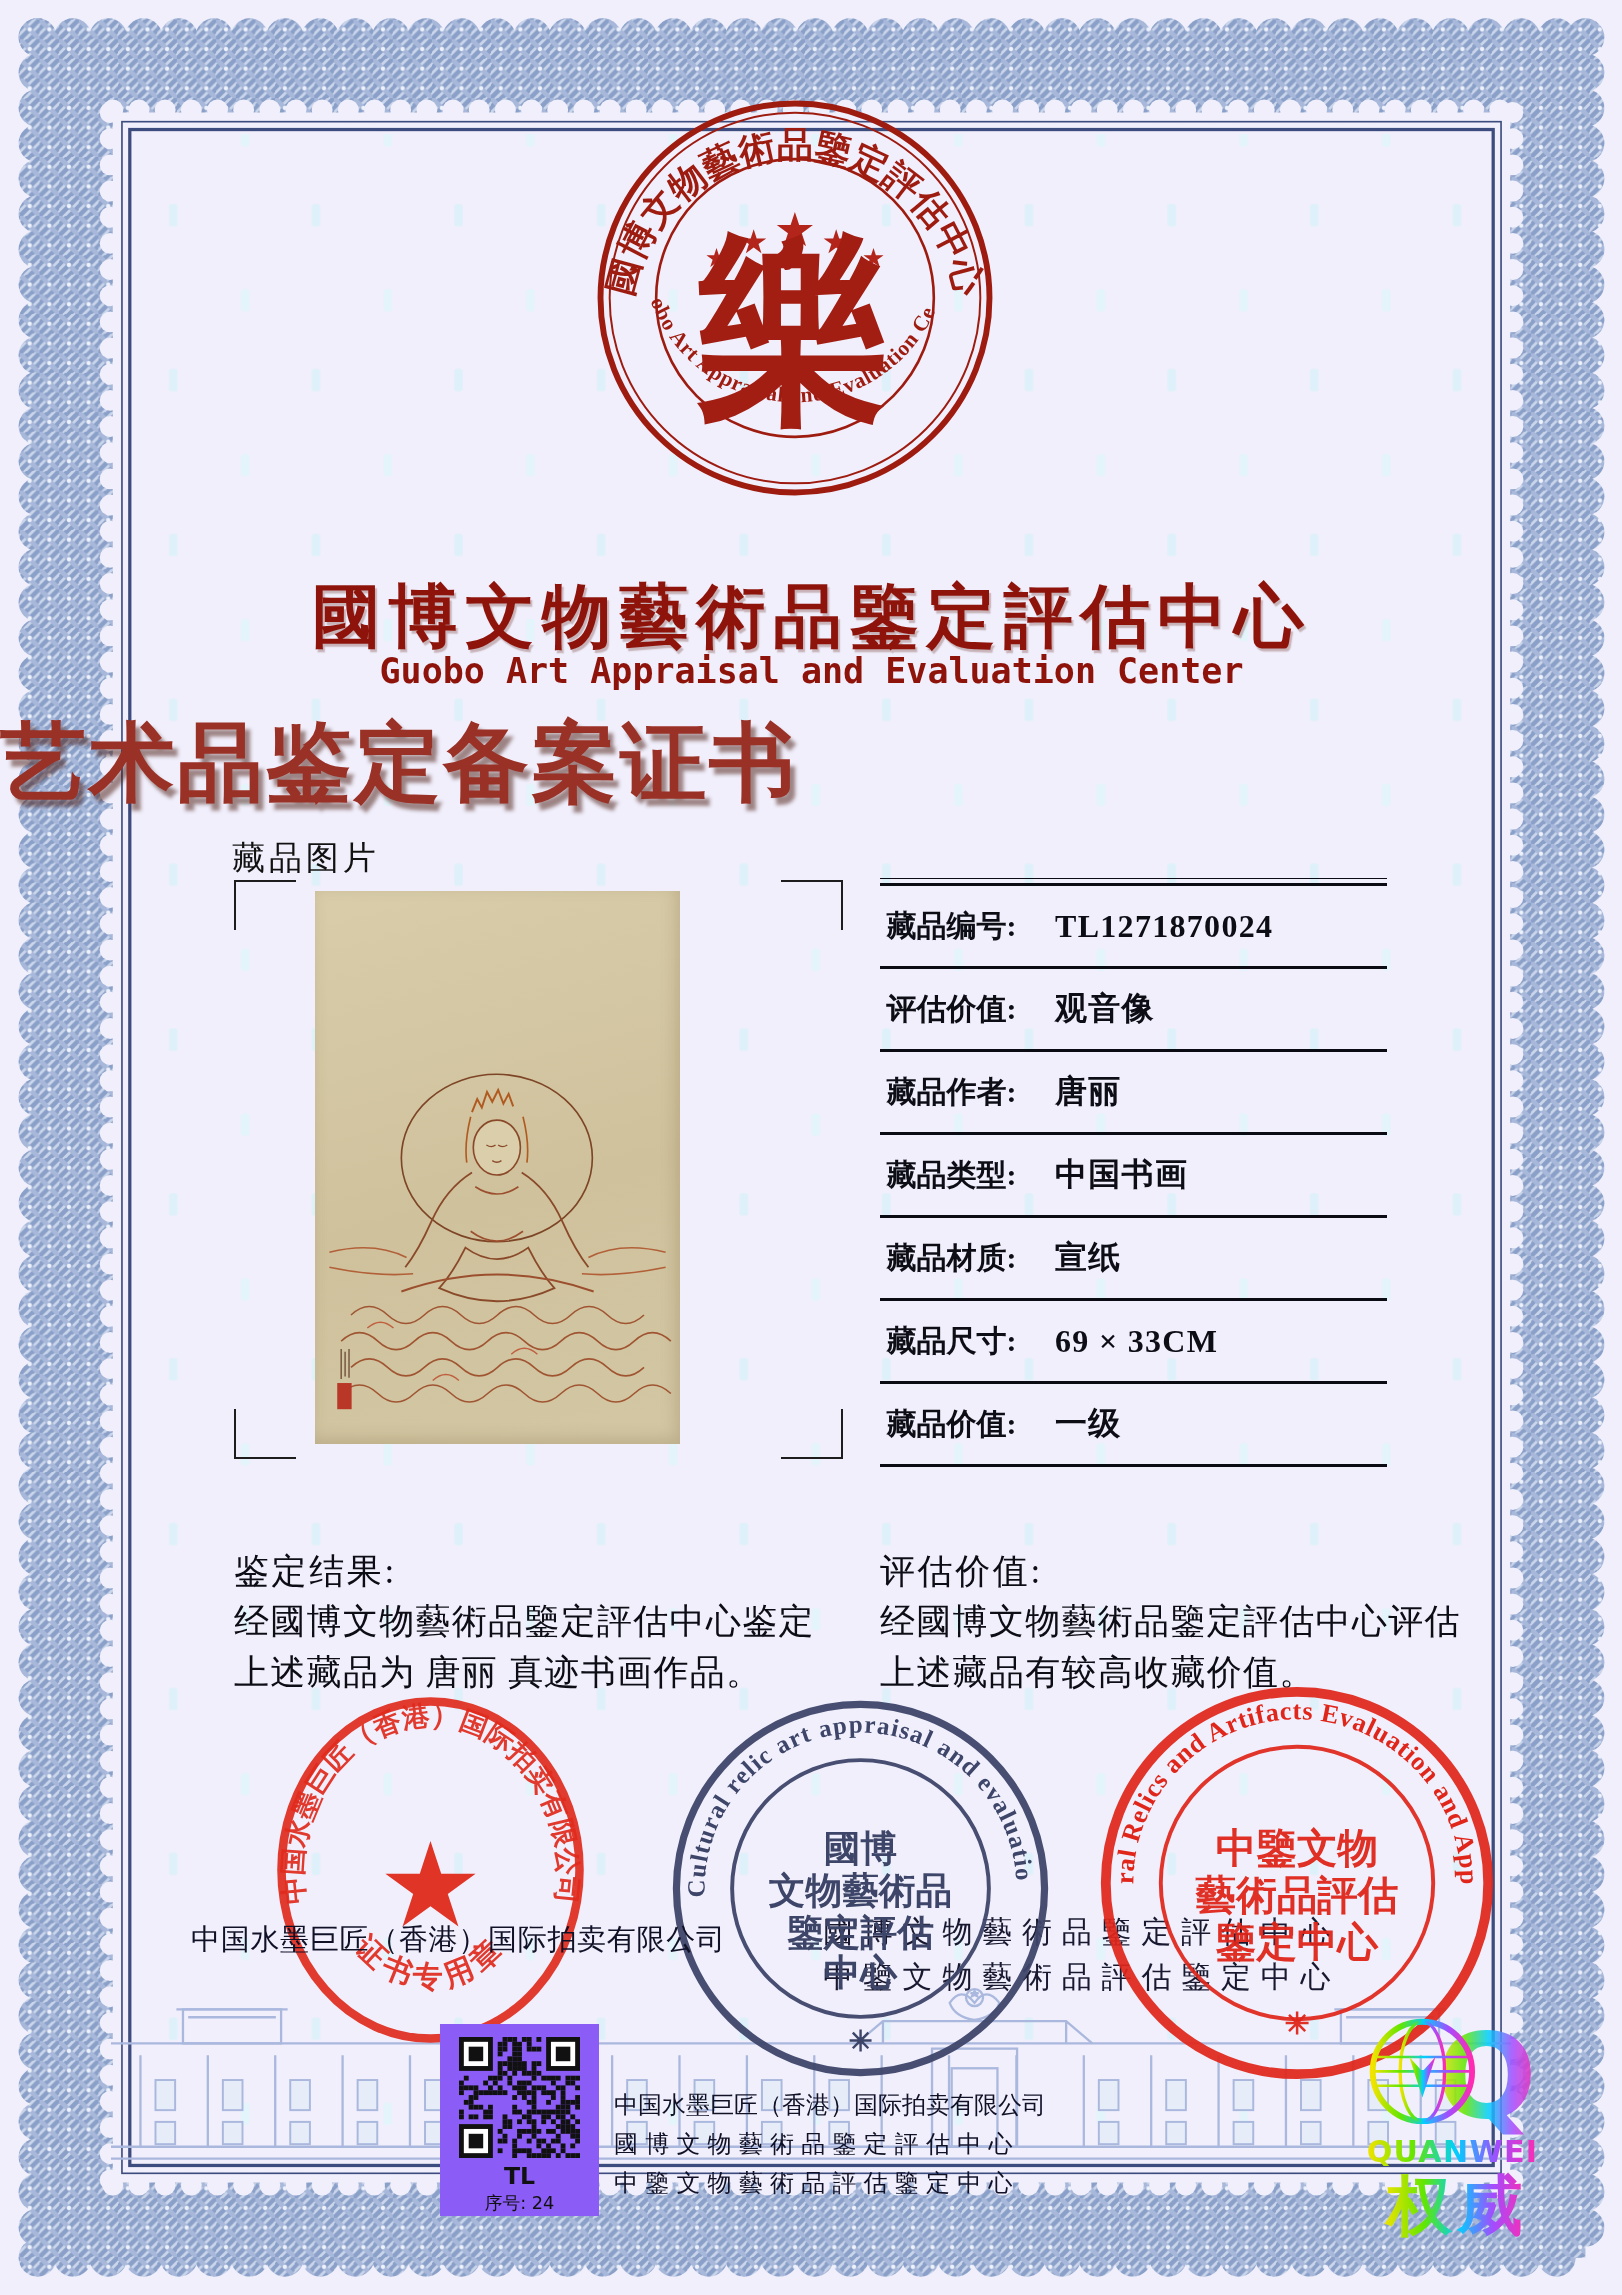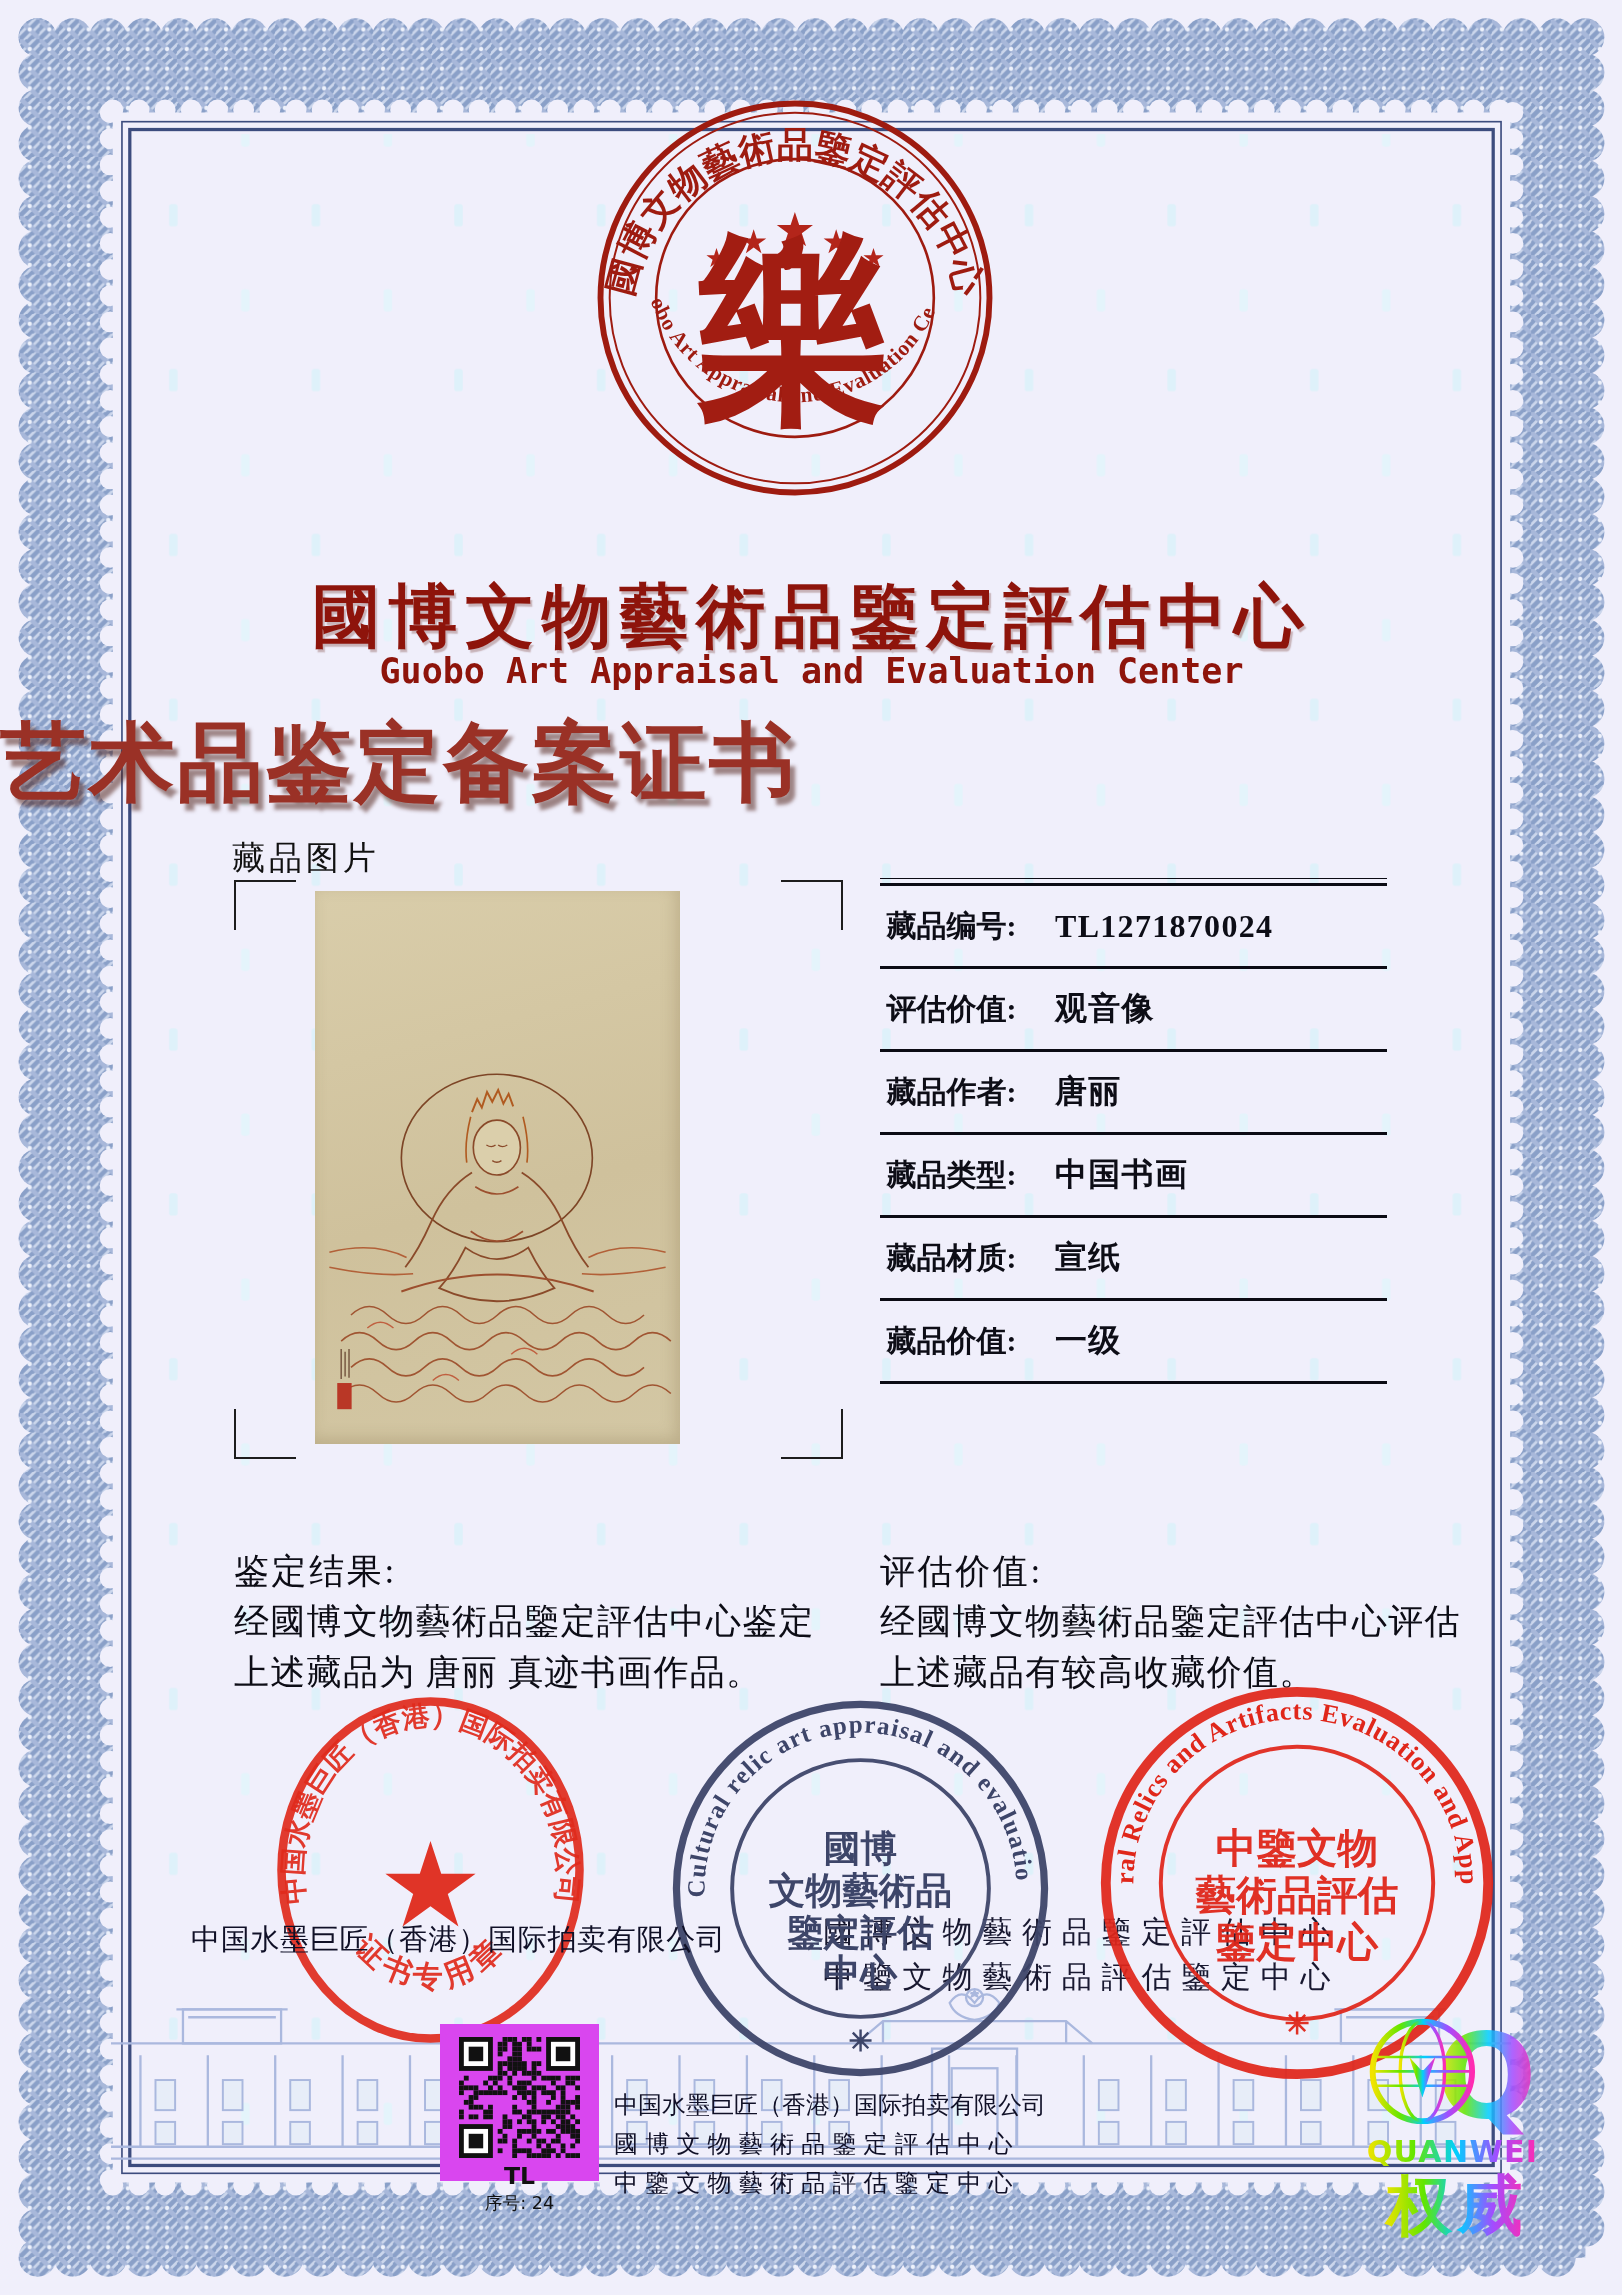--- a/index.html
+++ b/index.html
@@ -28,21 +28,21 @@
   .it-label{position:absolute;left:6.5px;top:50%;transform:translateY(-50%);font-size:30px;font-weight:bold;}
   .it-value{position:absolute;left:175px;top:50%;transform:translateY(-50%);font-size:32px;font-weight:bold;letter-spacing:1.3px;}
   
   .r-label{font-size:35px;letter-spacing:2.6px;z-index:3;margin-top:31px;}
   .r-line{font-size:35px;letter-spacing:1.3px;z-index:3;white-space:nowrap;text-align:center;}
   
   .company-line{left:191px;top:1920px;width:510px;font-size:29px;letter-spacing:0.7px;
                 color:#101027;z-index:5;white-space:nowrap;}
   .wm-line{left:823px;font-size:30px;letter-spacing:9.8px;color:#181830;z-index:2;white-space:nowrap;}
   .seal{z-index:4;}
-  .qr-card{left:440px;top:2024px;width:159px;height:157px;background:#d946ef;z-index:6;text-align:center;}
+  .qr-card{left:440px;top:2024px;width:159px;height:192px;background:#8b5cf6;z-index:6;text-align:center;}
   .qr-tl{margin-top:3.9px;font-family:"DejaVu Sans","Liberation Sans",sans-serif;font-weight:bold;font-size:23.6px;color:#111;}
   .qr-serial{font-family:"DejaVu Sans","Liberation Sans",sans-serif;font-size:17.7px;color:#111;margin-top:1.3px;text-align:center;}
   .footer-lines{left:614px;top:2086px;z-index:5;color:#101027;}
   .footer-lines div{font-size:24px;line-height:39px;white-space:nowrap;}
   .footer-lines div:nth-child(2),.footer-lines div:nth-child(3){letter-spacing:7.2px;}
   .holo{left:1349px;top:2006px;z-index:9;}
 </style>
 </head>
 <body>
 
@@ -679,20 +679,24 @@
     </div>
     <div class="it-row">
       <span class="it-label">藏品类型:</span>
       <span class="it-value">中国书画</span>
     </div>
     <div class="it-row">
       <span class="it-label">藏品材质:</span>
       <span class="it-value">宣纸</span>
     </div>
     <div class="it-row">
+      <span class="it-label">藏品尺寸:</span>
+      <span class="it-value">69 × 33CM</span>
+    </div>
+    <div class="it-row">
       <span class="it-label">藏品价值:</span>
       <span class="it-value">一级</span>
     </div>
   </div>
 
   <div class="abs r-label" style="left:234px;top:1517px;">鉴定结果:</div>
   <div class="abs r-line" style="left:234px;top:1598px;">经國博文物藝術品鑒定評估中心鉴定</div>
   <div class="abs r-line" style="left:234px;top:1649px;">上述藏品为 唐丽 真迹书画作品。</div>
   <div class="abs r-label" style="left:880px;top:1517px;">评估价值:</div>
   <div class="abs r-line" style="left:880px;top:1598px;">经國博文物藝術品鑒定評估中心评估</div>

